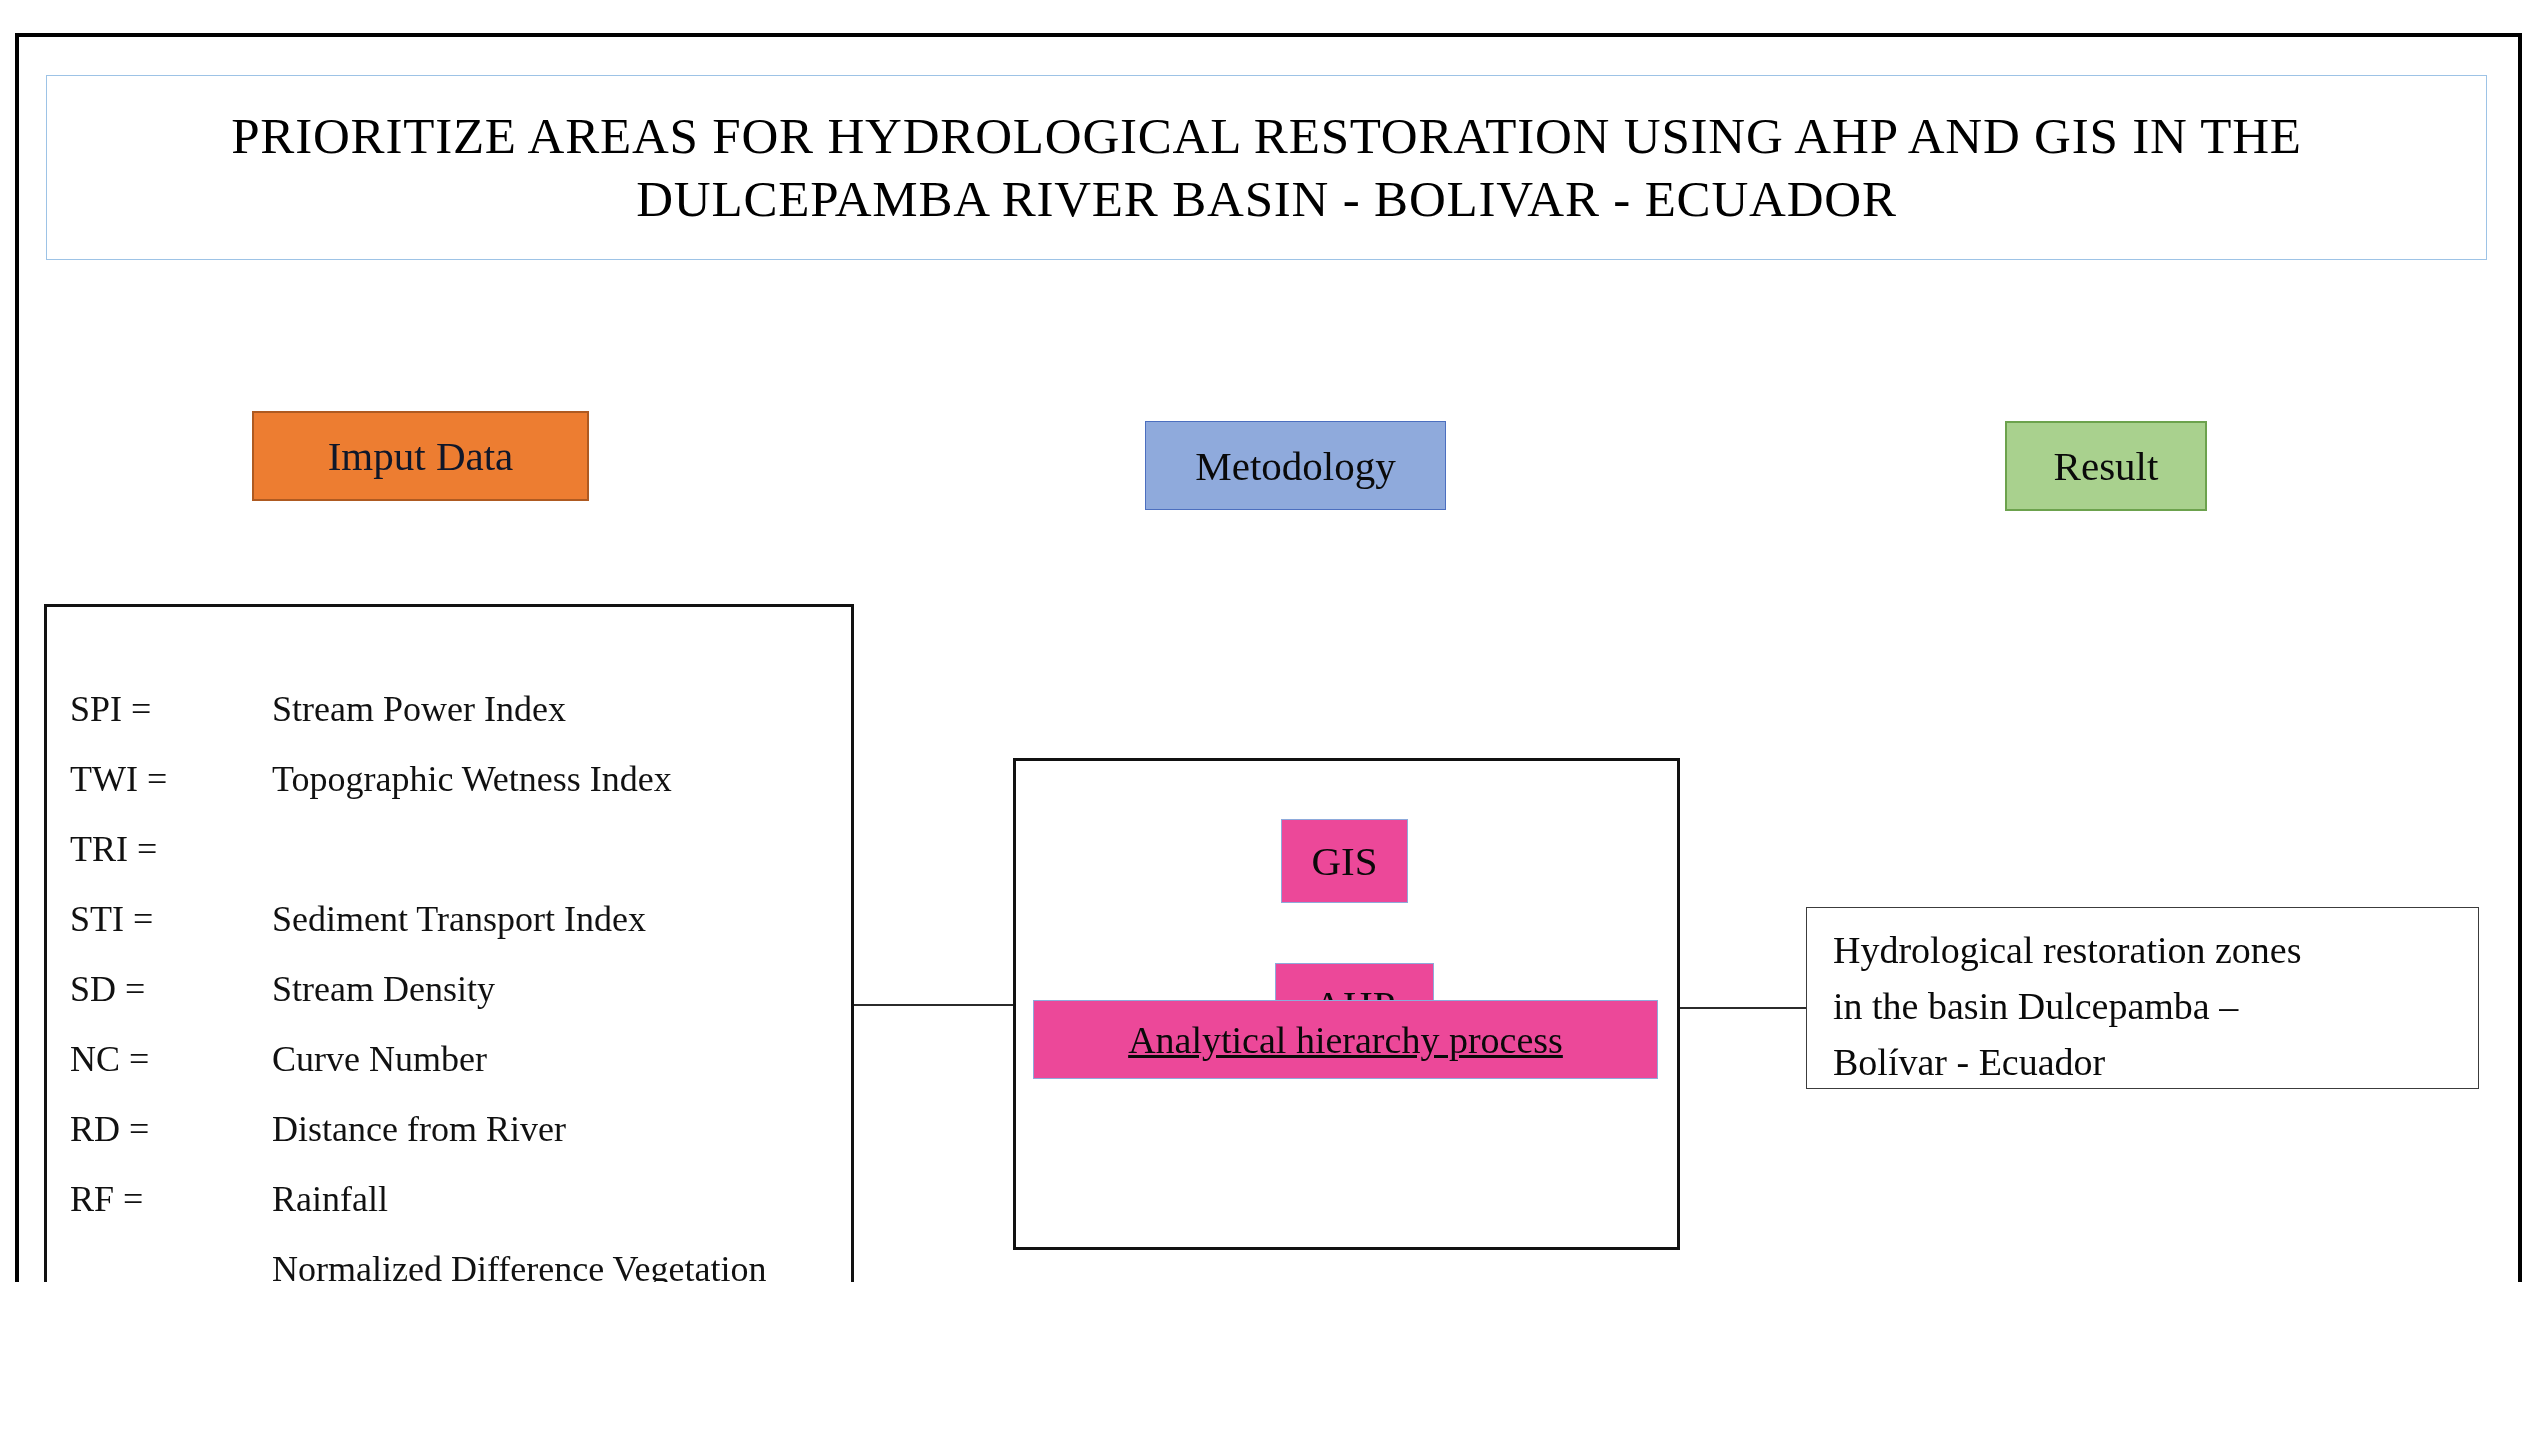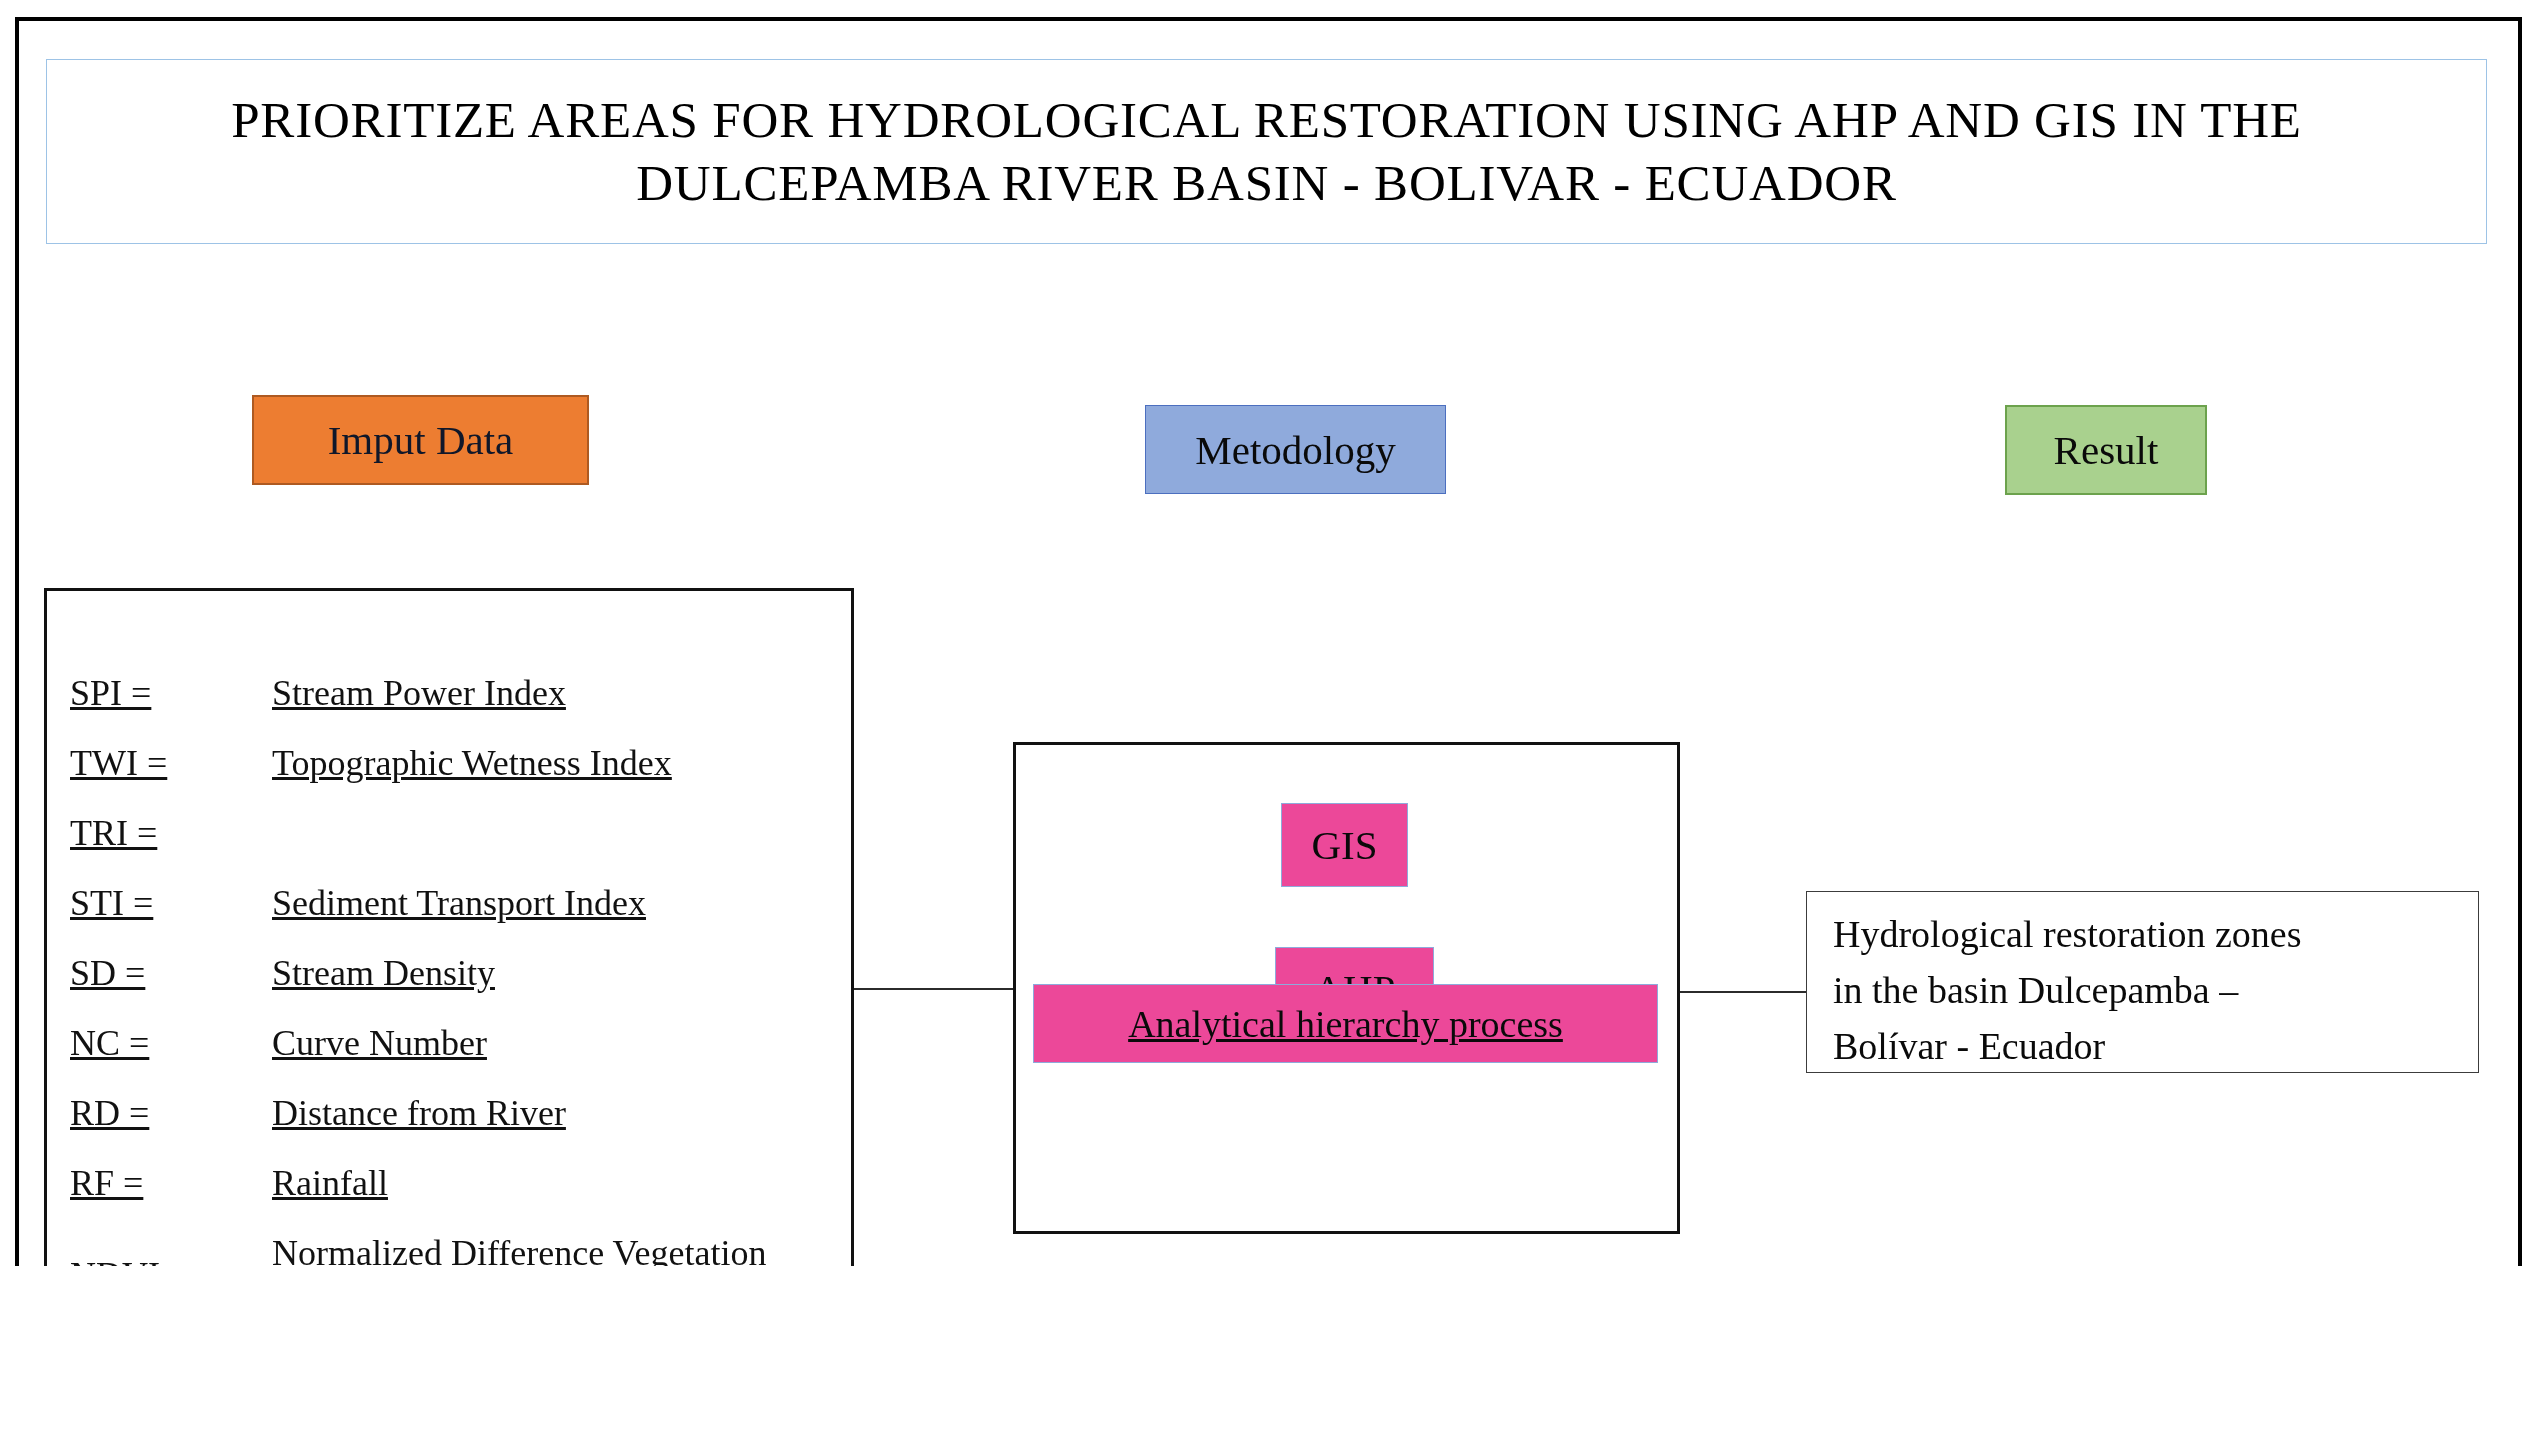--- a/index.html
+++ b/index.html
@@ -4,20 +4,21 @@
 <style>
   html, body { margin: 0; padding: 0; background: #ffffff; }
   #stage {
     position: relative;
     width: 2538px;
     height: 1266px;
     background: #ffffff;
     font-family: "Liberation Serif", serif;
     color: #111111;
     overflow: hidden;
+    margin-top: 16px;
   }
   .abs { position: absolute; box-sizing: border-box; }
 
   #frame {
     left: 15px; top: 16.7px; width: 2507px; height: 1429px;
     border: 4px solid #000000;
   }
   #title-box {
     left: 46px; top: 59px; width: 2441px; height: 185px;
     border: 1.6px solid #9DC3E6;
@@ -42,21 +43,21 @@
   #result-header {
     left: 2005px; top: 405px; width: 202px; height: 90px;
     background: #A9D18E; border: 2.4px solid #6CA24D; color: #0a0a0a;
   }
 
   #input-box {
     left: 44px; top: 588px; width: 810px; height: 825px;
     border: 3.2px solid #111111;
     padding: 80px 16px 0 23px;
   }
-  .abbr-row { display: flex; align-items: center; margin-bottom: 26px; text-decoration: underline; }
+  .abbr-row { display: flex; align-items: flex-end; margin-bottom: 26px; }
   .abbr-label {
     width: 202px; flex: 0 0 202px;
     font-size: 36px; line-height: 44px; white-space: nowrap;
   }
   .abbr-def {
     width: 508px; flex: 0 0 508px;
     font-size: 36px; line-height: 44px;
   }
 
   #methodology-box {

